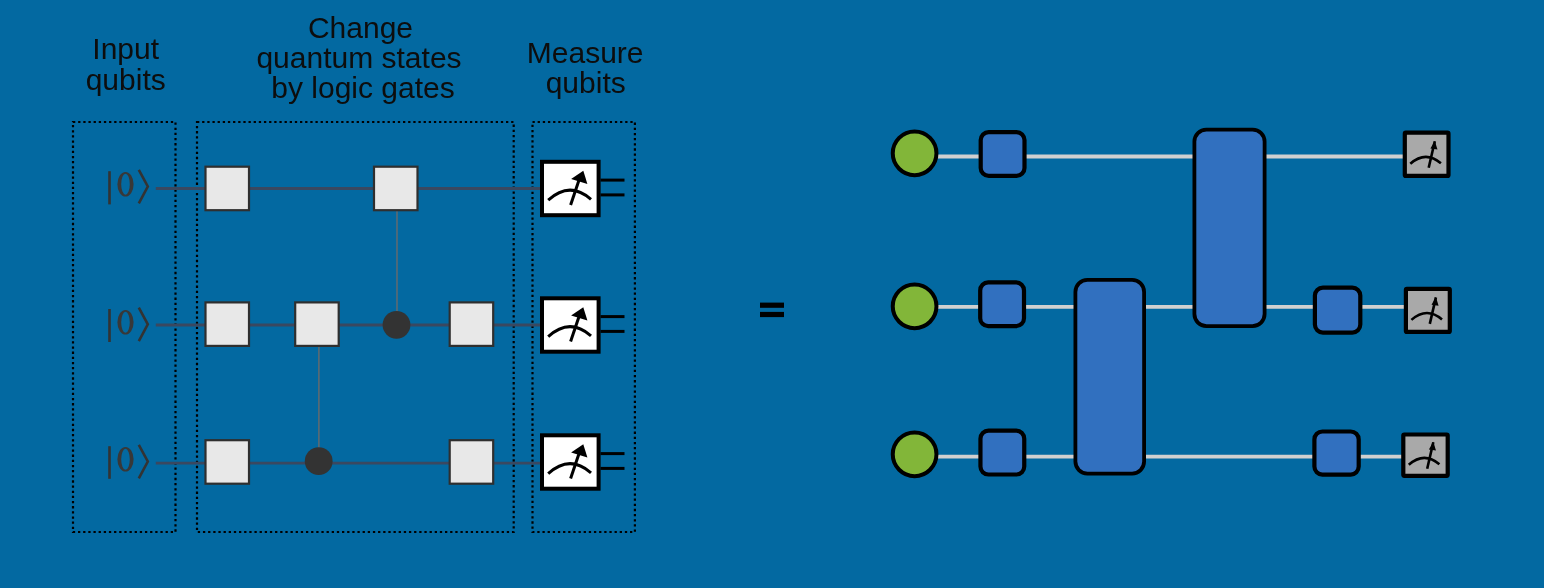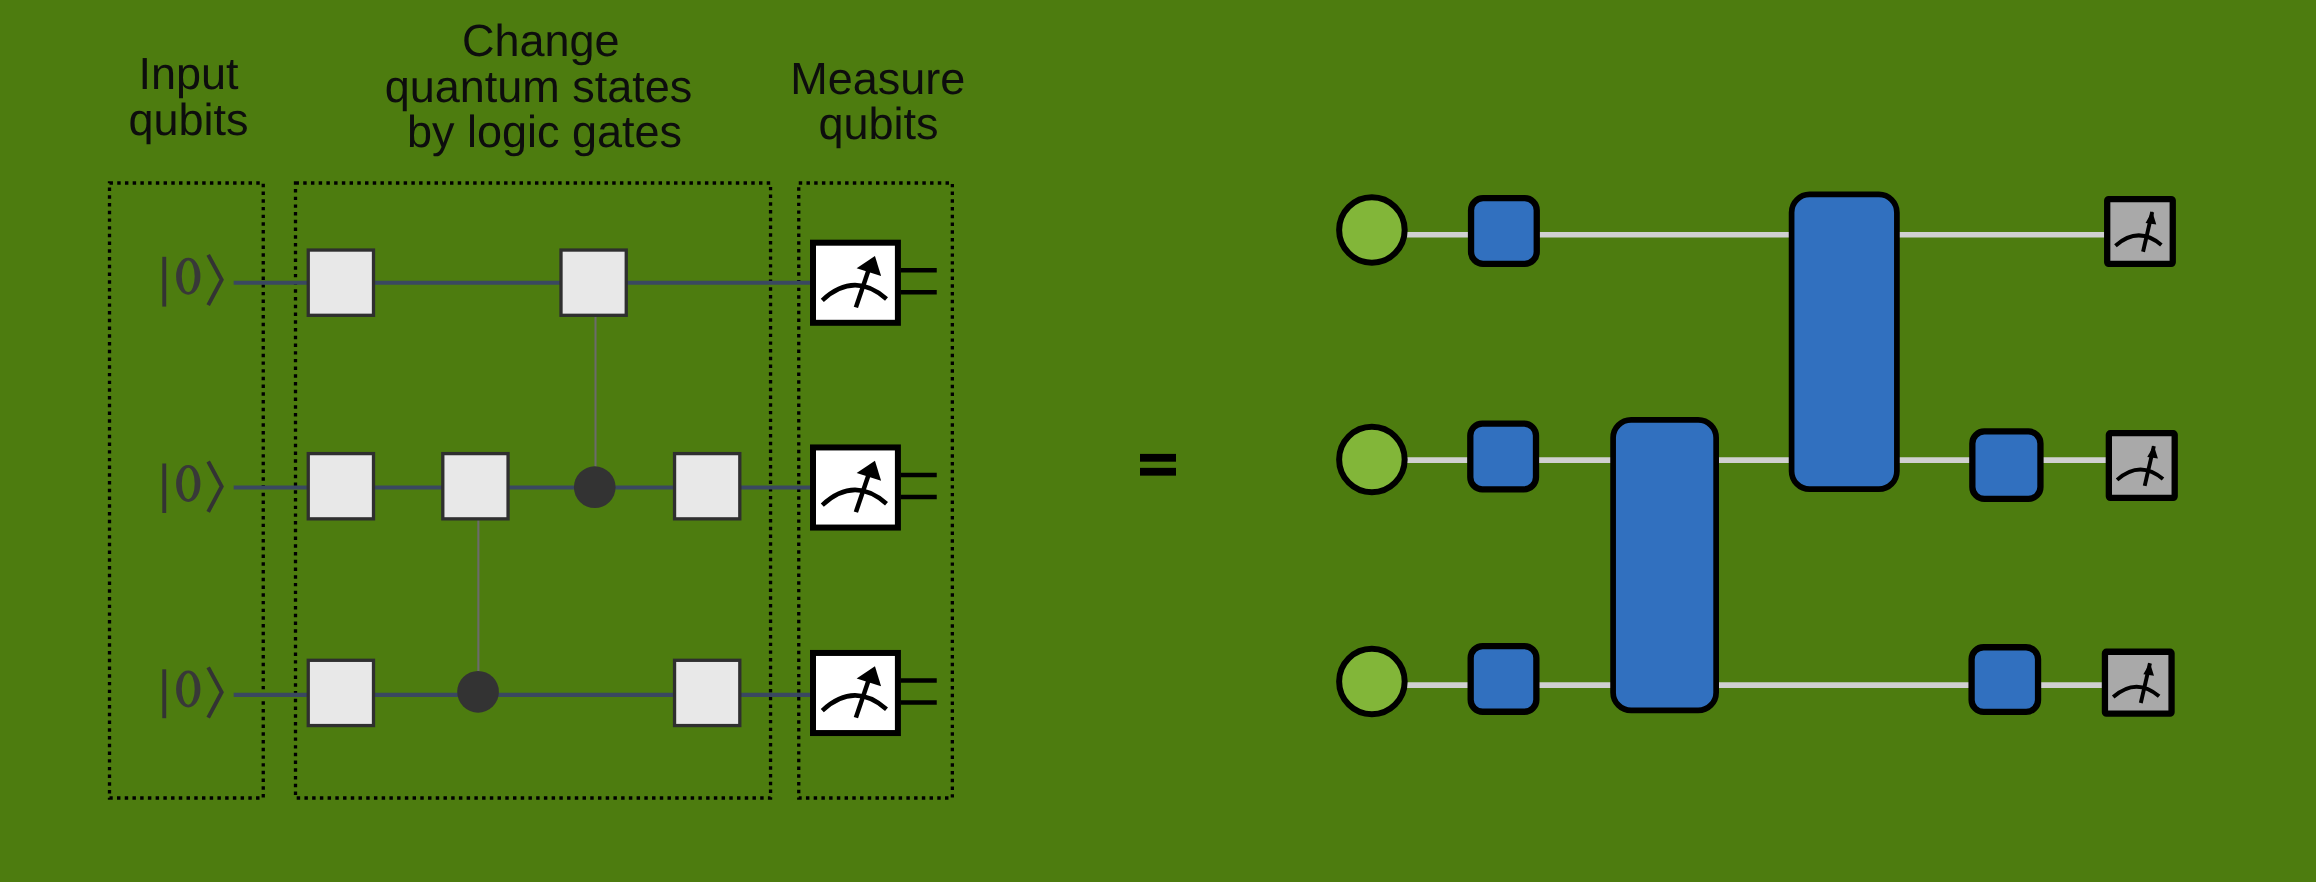--- a/index.html
+++ b/index.html
@@ -1,16 +1,16 @@
 <!DOCTYPE html>
 <html><head>
 <meta charset="utf-8">
 <style>
   html,body{margin:0;padding:0;background:#ffffff;}
-  #stage{position:relative;width:1544px;height:588px;background:#4d7c0f;overflow:hidden;}
+  #stage{position:relative;width:1544px;height:588px;background:#0369a1;overflow:hidden;}
   svg{position:absolute;top:0;left:0;}
   text{font-family:"Liberation Sans",sans-serif;}
 </style>
 </head>
 <body>
 <div id="stage">
 <svg width="1544" height="588" viewBox="0 0 1544 588">
   <defs>
     <g id="meterL">
       <path d="M 8.2,11.7 Q 29.5,-8 51,10.8" fill="none" stroke="#000" stroke-width="3"></path>

